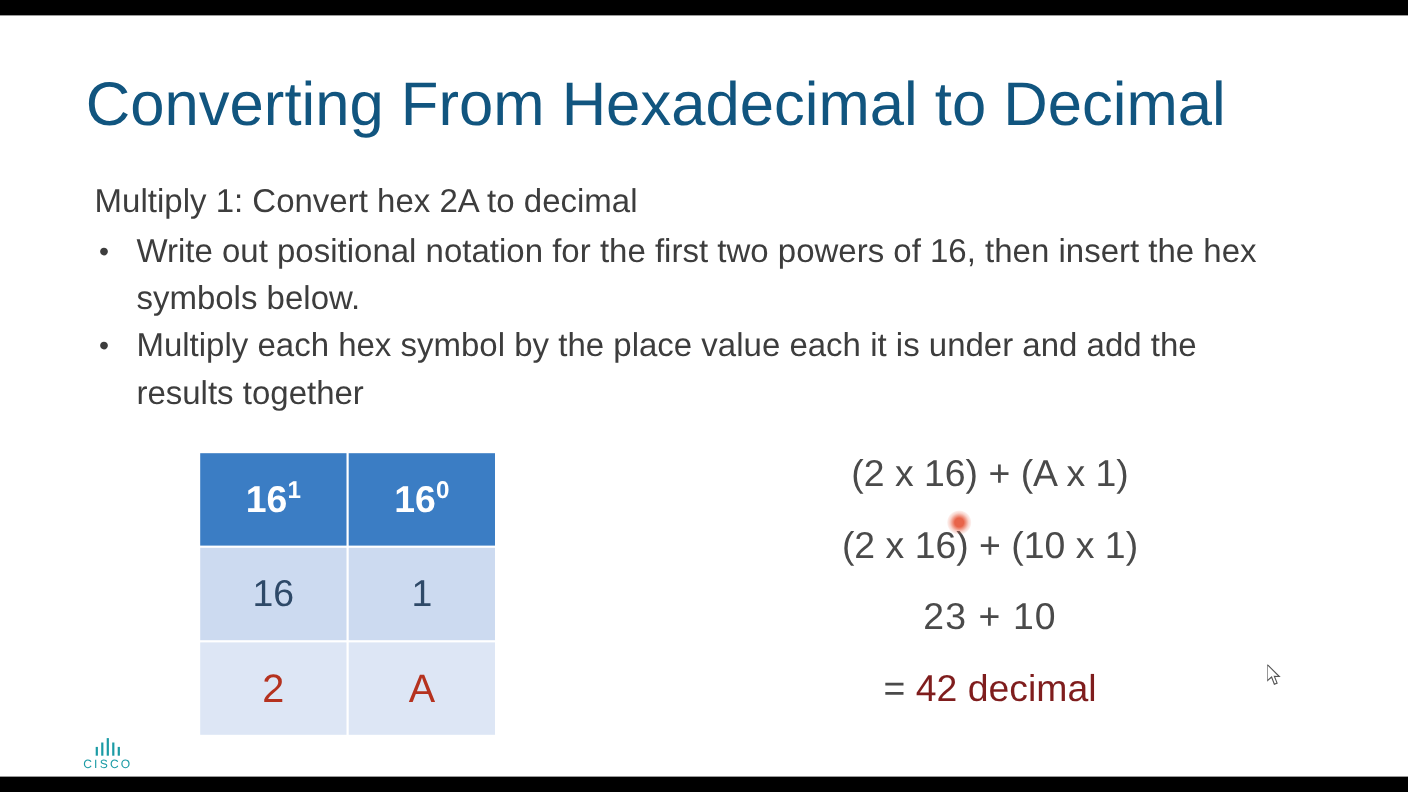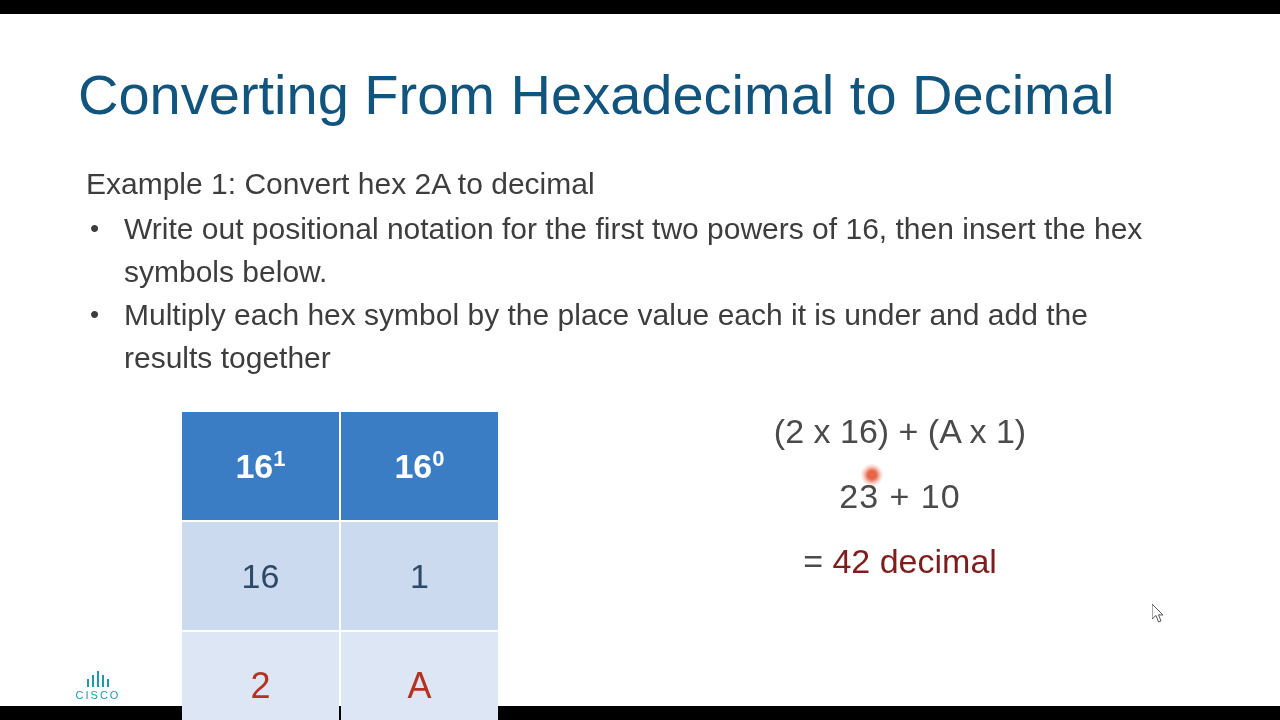--- a/index.html
+++ b/index.html
@@ -67,21 +67,21 @@
     top: 396px;
     border-collapse: separate;
     border-spacing: 2px;
   }
   .place-table td {
     width: 125px;
     height: 76px;
     text-align: center;
     vertical-align: middle;
     font-size: 34px;
-    padding: 16px;
+    padding: 4px;
   }
   .place-table tr.head td {
     background: #3b7dc4;
     color: #ffffff;
     font-weight: bold;
     font-size: 34px;
   }
   .place-table tr.head td sup {
     font-size: 22px;
     vertical-align: super;
@@ -170,21 +170,21 @@
   }
 </style>
 </head>
 <body>
 
 <div class="slide">
 
   <div class="title">Converting From Hexadecimal to Decimal</div>
 
   <div class="body-text">
-    <p class="lead-line">Example 1: Convert hex 2A to decimal</p>
+    <p class="lead-line">Multiply 1: Convert hex 2A to decimal</p>
 
     <div class="bullet-row">
       <div class="bullet-mark">•</div>
       <div class="bullet-text">Write out positional notation for the first two powers of 16, then insert the hex symbols below.</div>
     </div>
 
     <div class="bullet-row">
       <div class="bullet-mark">•</div>
       <div class="bullet-text">Multiply each hex symbol by the place value each it is under and add the results together</div>
     </div>
@@ -202,20 +202,21 @@
     </tr>
     <tr class="low">
       <td>2</td>
       <td>A</td>
     </tr>
   </tbody>
     </table>
 
   <div class="math">
     <div class="line l1">(2 x 16) + (A x 1)</div>
+    <div class="line l2">(2 x 16) + (10 x 1)</div>
     <div class="line l3">23    +    10</div>
     <div class="result">
       <span class="eq">= </span><span class="val">42 decimal</span>
     </div>
   </div>
 
   <div class="cisco-logo">
     <div class="cisco-bars">
       <i class="b1"></i>
         <i class="b2"></i>

